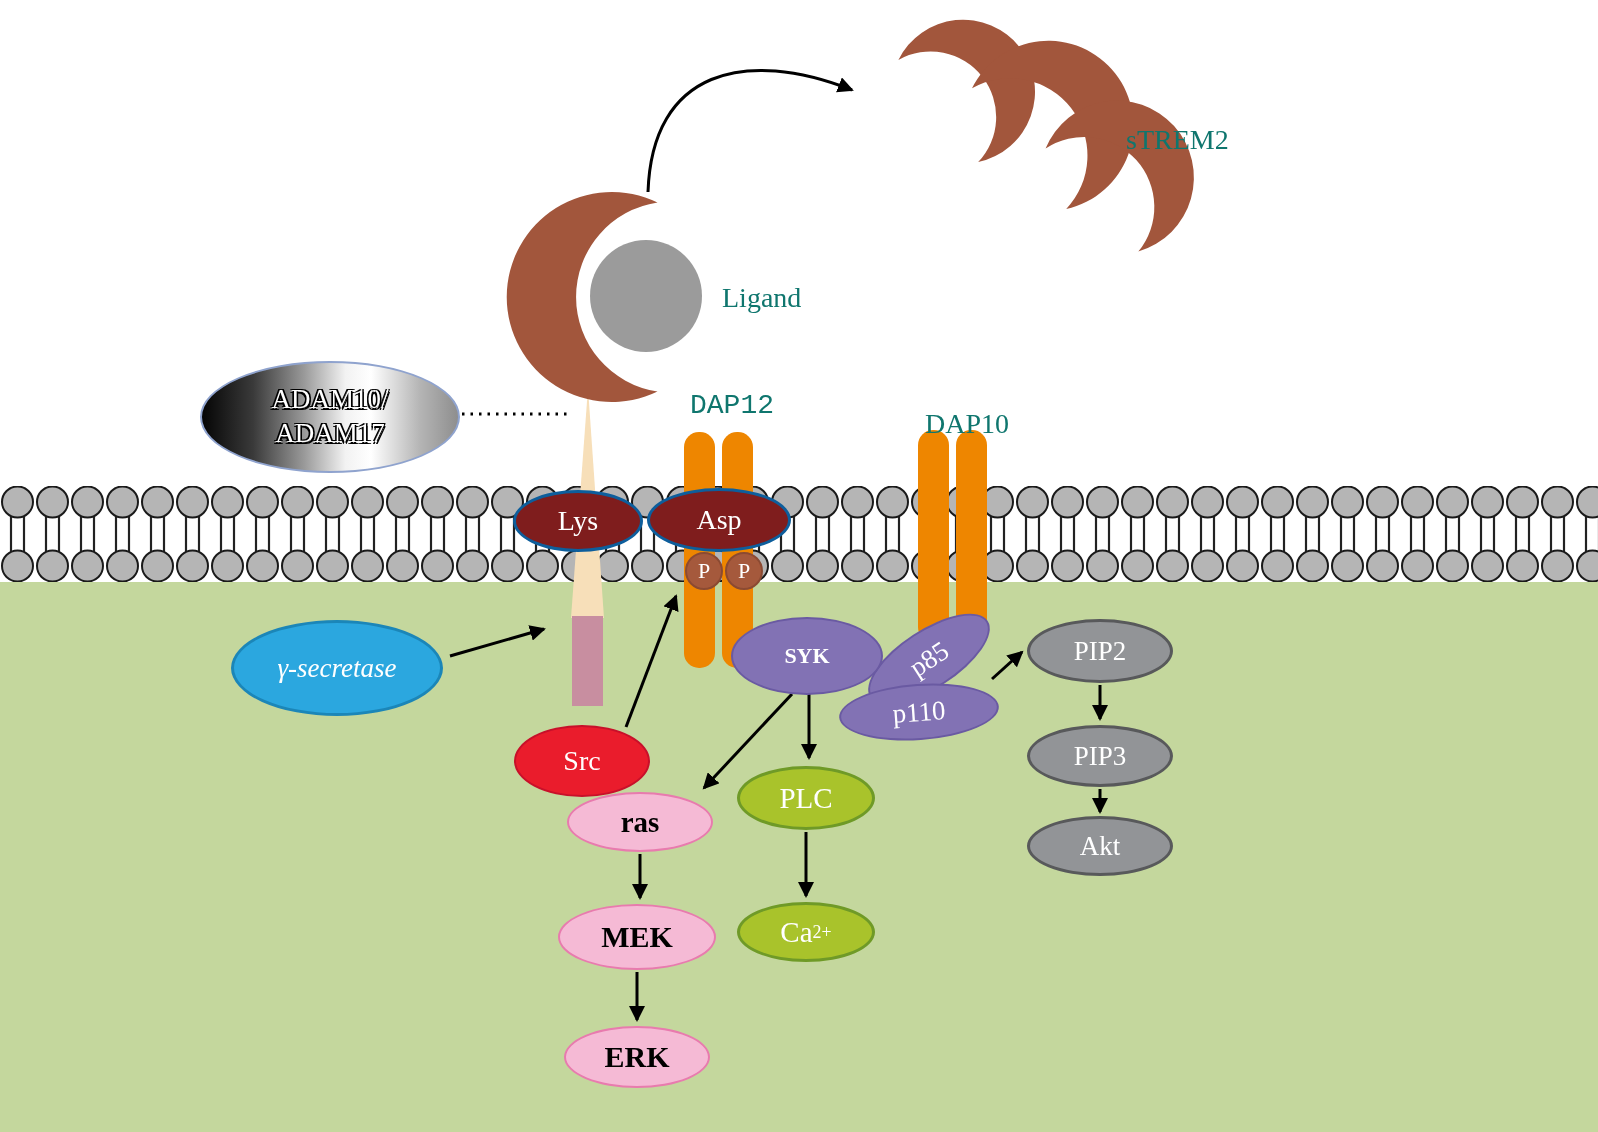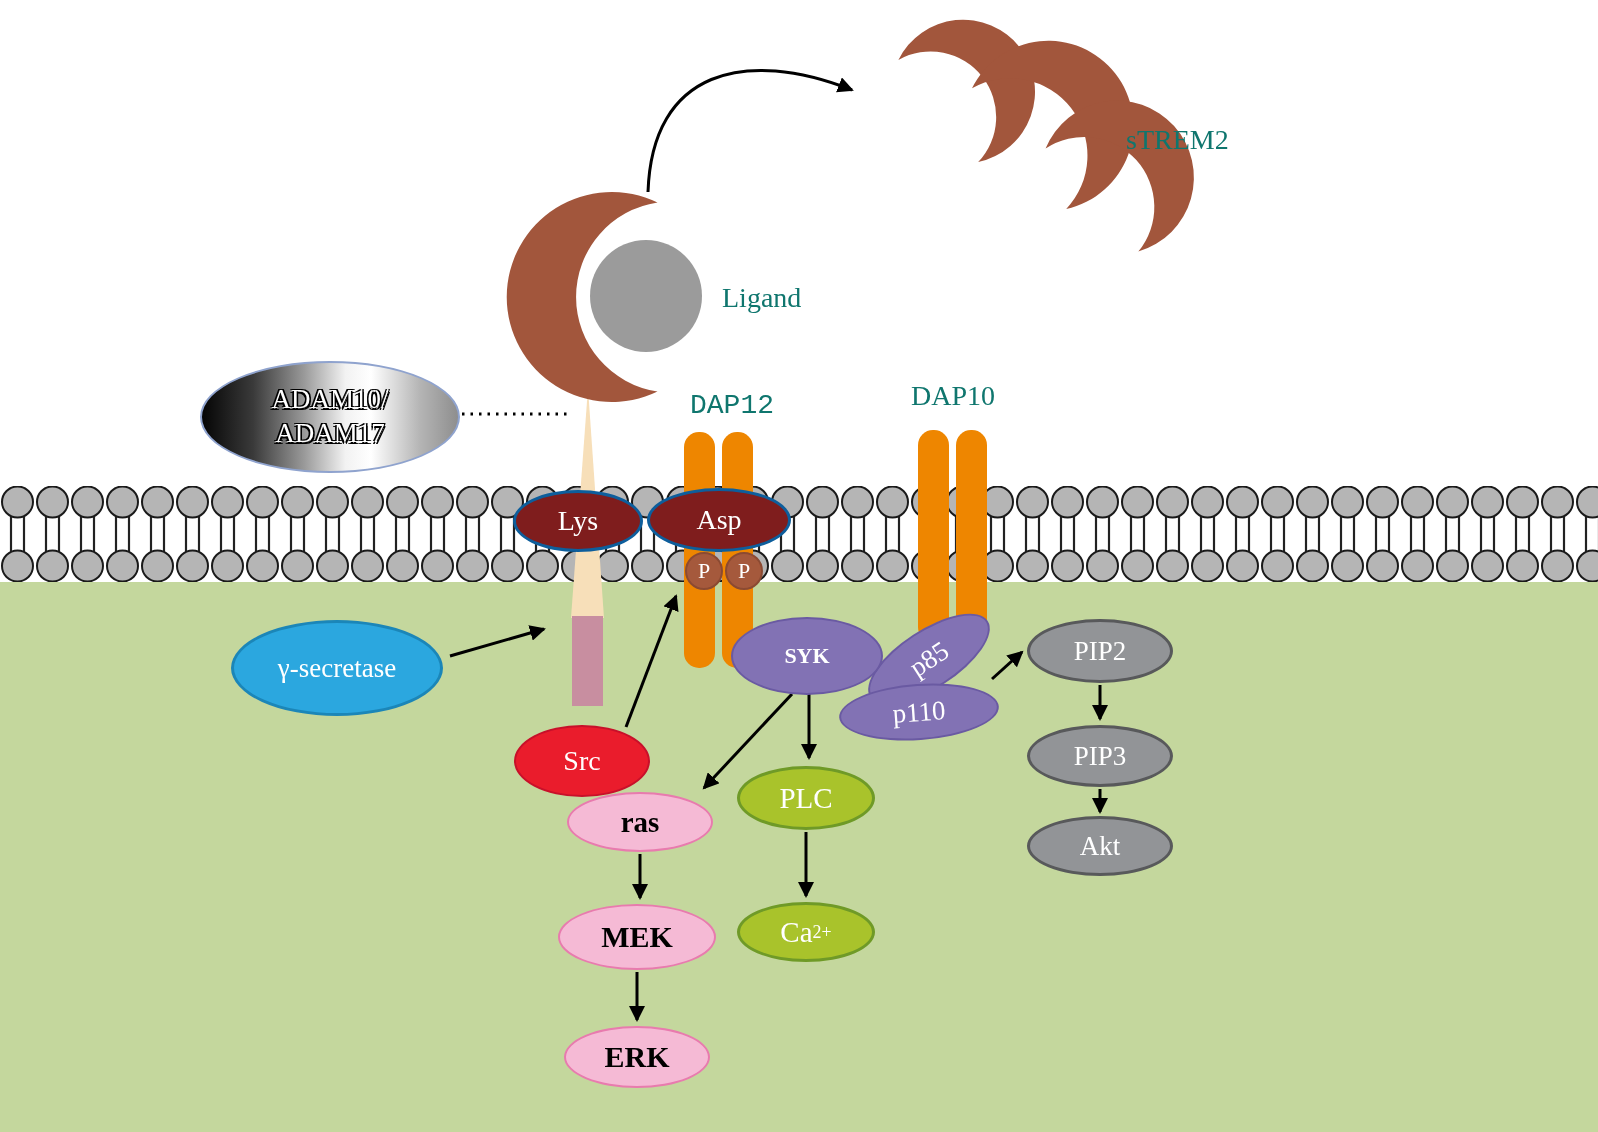--- a/index.html
+++ b/index.html
@@ -4,21 +4,21 @@
 <style>
   html,body{margin:0;padding:0;background:#fff;}
   #stage{position:relative;width:1598px;height:1132px;overflow:hidden;background:#ffffff;
          font-family:"Liberation Serif","DejaVu Serif",serif;}
   #cytoplasm{position:absolute;left:0;top:582px;width:1598px;height:550px;background:#c4d79d;z-index:0;}
   #diagram-svg{position:absolute;left:0;top:0;z-index:1;}
   .node{position:absolute;z-index:3;border-radius:50%;display:flex;align-items:center;justify-content:center;
         text-align:center;line-height:1.05;box-sizing:border-box;}
   .lbl{position:absolute;z-index:3;color:#0f766e;font-size:28px;white-space:nowrap;}
   .blue{background:#7f1d1d;border:3px solid #0d5e9c;color:#fff;font-size:28px;}
-  .skyblue{background:#2ba7df;border:3px solid #1b86b8;color:#fff;font-size:27px;}
+  .skyblue{background:#2ba7df;border:3px solid #1b86b8;color:#fff;font-size:27px;font-style:italic;}
   .red{background:#ea1c2c;border:2px solid #c8102a;color:#fff;font-size:28px;}
   .purple{background:#8272b4;border:2px solid #6a5aa2;color:#fff;font-size:28px;}
   .gray{background:#929497;border:3px solid #58595b;color:#fff;font-size:27px;}
   .pink{background:#f5bad5;border:2.5px solid #e87bae;color:#000;font-size:29px;font-weight:bold;}
   .green{background:#a9c32b;border:3px solid #6f9a27;color:#fff;font-size:29px;}
   .pcircle{background:#a5593c;border:2px solid #8b4a32;color:#fff;font-size:22px;}
   .adam{background:linear-gradient(90deg,#050505 0%,#3a3a3a 20%,#9a9a9a 40%,#f2f2f2 56%,#ffffff 66%,#b5b5b5 85%,#8e8e8e 100%);
         border:2.5px solid #8fa3ce;color:#fff;font-size:27px;line-height:1.25;
         text-shadow:-1.5px -1.5px 0 #000,1.5px -1.5px 0 #000,-1.5px 1.5px 0 #000,1.5px 1.5px 0 #000;}
   sup{font-size:0.62em;vertical-align:super;line-height:0;}
@@ -73,21 +73,21 @@
     <line x1="1100" y1="685" x2="1100" y2="719" stroke="#000" stroke-width="3" marker-end="url(#ah)"></line>
     <line x1="1100" y1="789" x2="1100" y2="812" stroke="#000" stroke-width="3" marker-end="url(#ah)"></line>
     <line x1="640" y1="854" x2="640" y2="898" stroke="#000" stroke-width="3" marker-end="url(#ah)"></line>
     <line x1="637" y1="972" x2="637" y2="1020" stroke="#000" stroke-width="3" marker-end="url(#ah)"></line>
     <line x1="806" y1="832" x2="806" y2="896" stroke="#000" stroke-width="3" marker-end="url(#ah)"></line>
   </svg>
 
   <div class="lbl" style="left:722px;top:282px;">Ligand</div>
   <div class="lbl" style="left:1126px;top:124px;">sTREM2</div>
   <div class="lbl" style="left:676px;top:390px;width:112px;text-align:center;font-family:Liberation Mono, monospace;">DAP12</div>
-  <div class="lbl" style="left:897px;top:380px;width:112px;text-align:center;">DAP10</div>
+  <div class="lbl" style="left:897px;top:408px;width:112px;text-align:right;">DAP10</div>
 
   <div class="node adam" style="left:200px;top:361px;width:260px;height:112px;flex-direction:column;">
     <div>ADAM10/</div>
     <div>ADAM17</div>
   </div>
 
   <div class="node blue" style="left:513px;top:490px;width:130px;height:62px;">Lys</div>
   <div class="node blue" style="left:647px;top:488px;width:144px;height:64px;">Asp</div>
   <div class="node pcircle" style="left:685px;top:552px;width:38px;height:38px;">P</div>
   <div class="node pcircle" style="left:725px;top:552px;width:38px;height:38px;">P</div>

